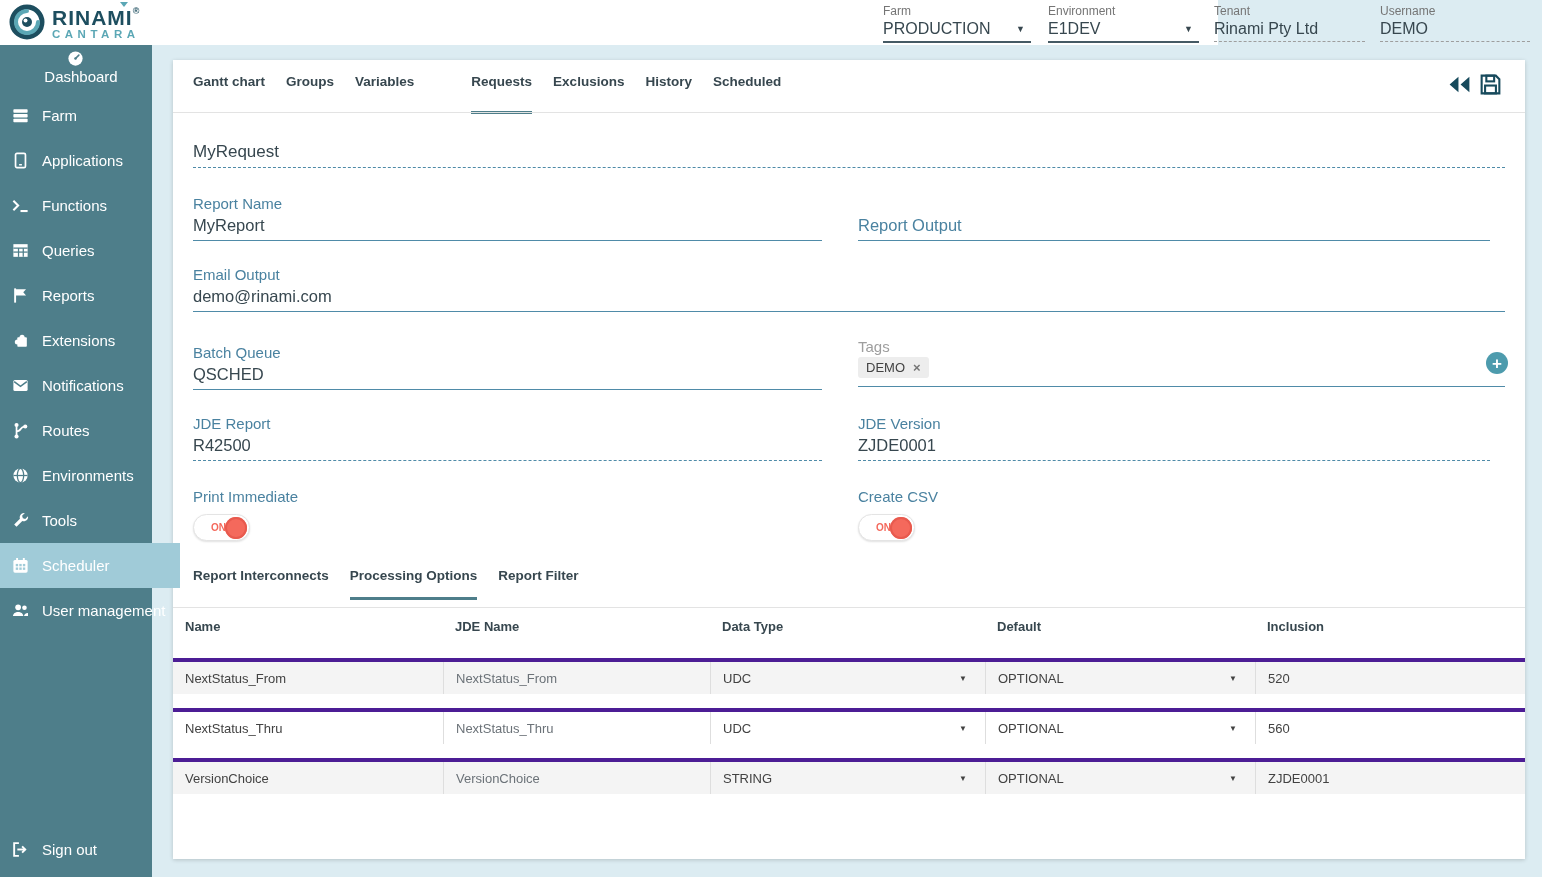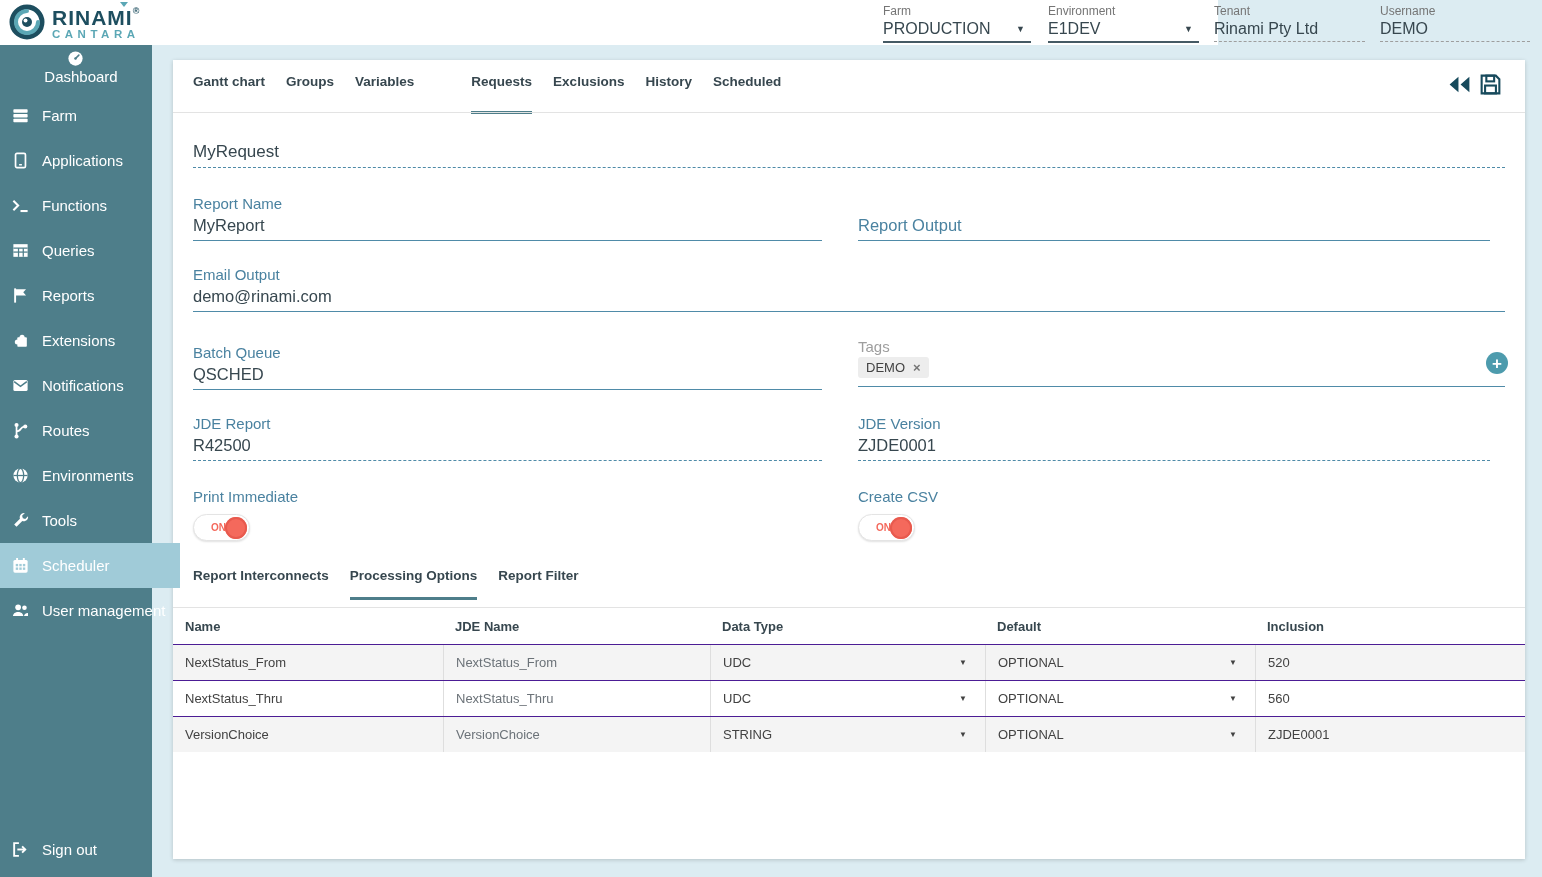--- a/index.html
+++ b/index.html
@@ -58,21 +58,21 @@
   .subtabs { position:absolute; left:20px; top:508px; display:flex; gap:21px; }
   .subtab { font-size:13.5px; font-weight:bold; color:#37474f; padding-bottom:14px; cursor:pointer; }
   .subtab.active { border-bottom:3px solid #4e7e8a; }
   .subtabs-divider { position:absolute; left:0; top:547px; width:1352px; height:1px; background:#e3e3e3; }
 
   
   .table { position:absolute; left:0; top:548px; width:1352px; }
   .trow { display:grid; grid-template-columns:270px 267px 275px 270px 1fr; align-items:center; height:36px; }
   .thead .tcell { font-weight:bold; color:#37474f; }
   .tcell { font-size:13px; color:#424242; padding-left:12px; height:100%; display:flex; align-items:center; }
-  .tbody .trow { border-top:1px solid #4c1d95; }
+  .tbody .trow { border-top:4px solid #4c1d95;margin-top:14px; }
   .tbody .trow:nth-child(odd) { background:#f4f4f4; }
   .tbody .tcell + .tcell { border-left:1px solid #dedede; }
   .tcell.jde { color:#6b7278; }
   .tcell.sel { justify-content:space-between; padding-right:18px; cursor:pointer; }
   .tcaret { font-size:8px; color:#424242; }
 </style>
 </head>
 <body>
 
 <div class="topbar">

